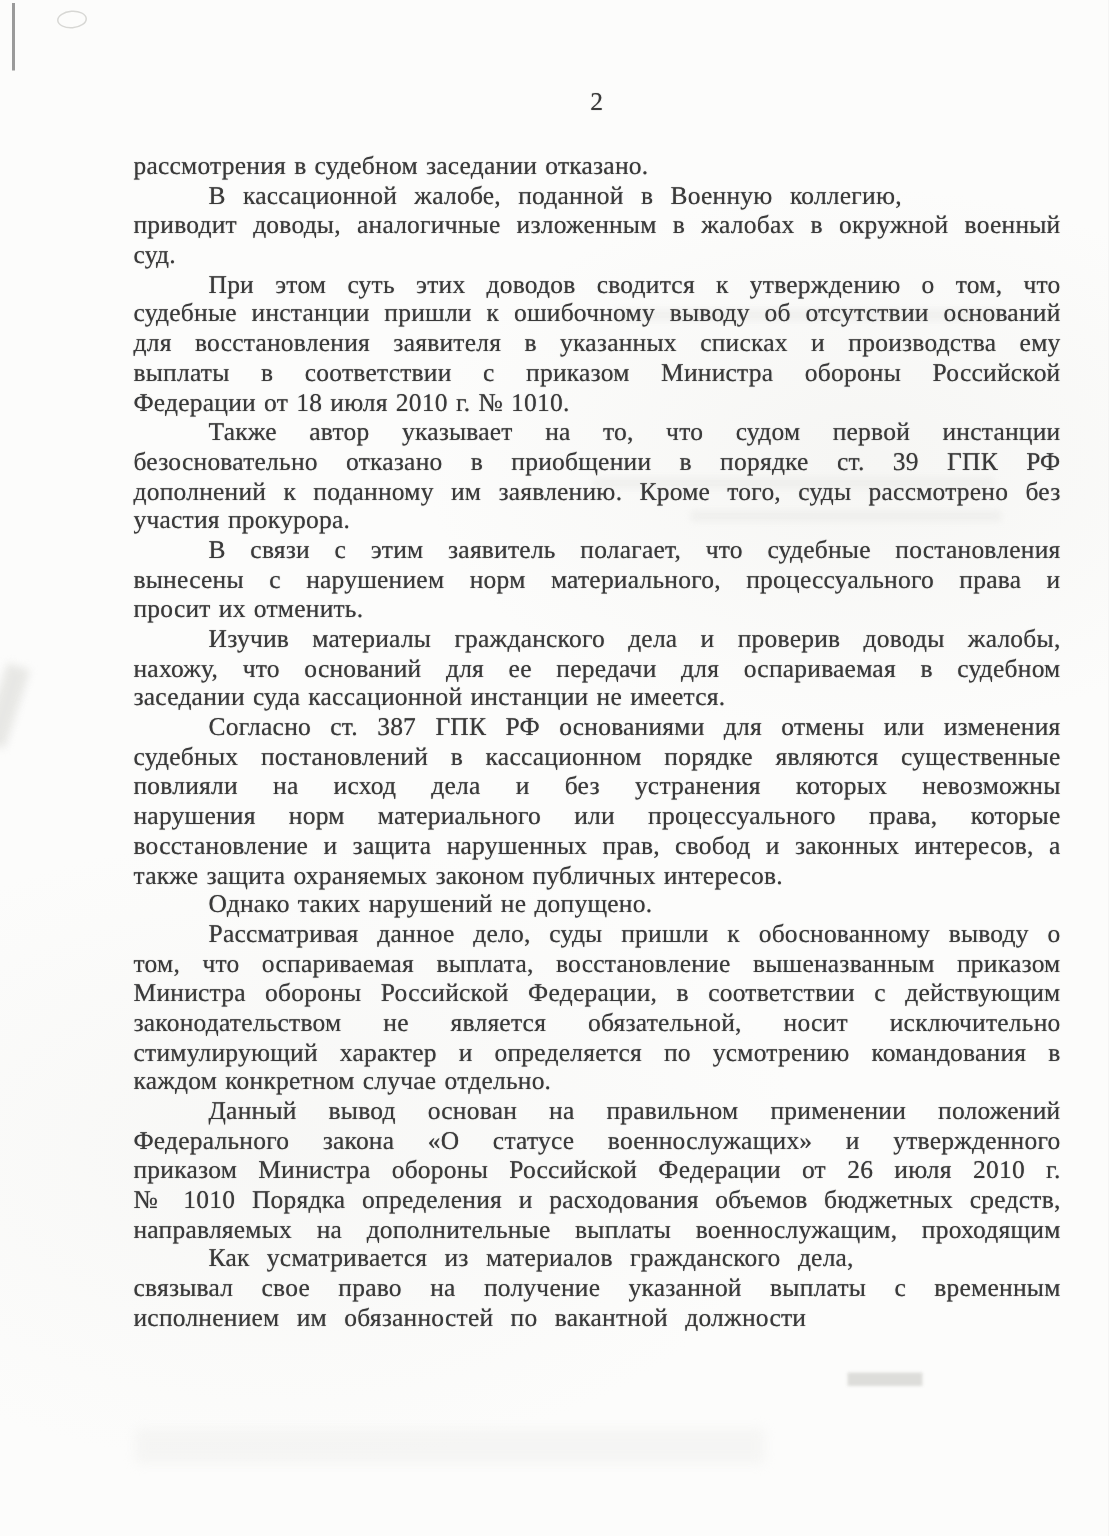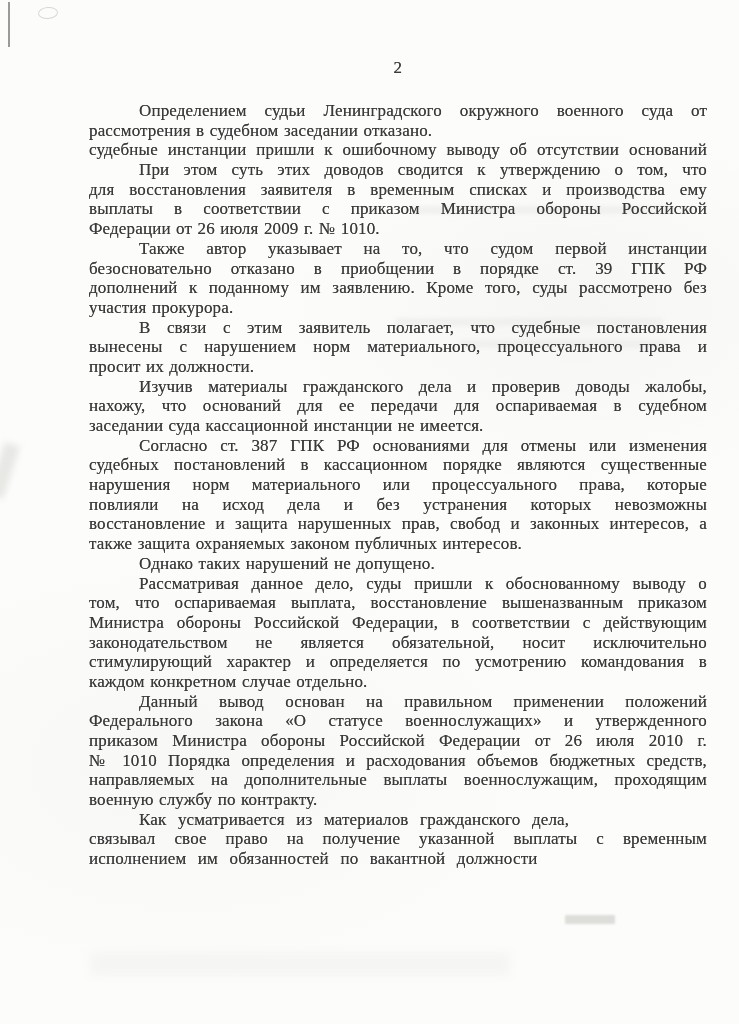--- a/index.html
+++ b/index.html
@@ -86,72 +86,75 @@
   <div class="artifact ghost g1"></div>
   <div class="artifact ghost g2"></div>
   <div class="artifact ghost g3"></div>
   <div class="artifact ghost g4"></div>
   <div class="artifact a-redact-trace"></div>
 
   <div class="pagenum">2</div>
 
   <div class="doc-body">
       <div class="para">
-        <div class="line justify ind-para">Определением судьи Ленинградского окружного военного суда от</div>
         <div class="line plain">рассмотрения в судебном заседании отказано.</div>
       </div>
       <div class="para">
+        <div class="line wide ind-para">В кассационной жалобе, поданной в Военную коллегию,</div>
+        <div class="line justify">приводит доводы, аналогичные изложенным в жалобах в окружной военный</div>
+        <div class="line plain">суд.</div>
+      </div>
+      <div class="para">
+        <div class="line justify ind-para">При этом суть этих доводов сводится к утверждению о том, что</div>
         <div class="line justify">судебные инстанции пришли к ошибочному выводу об отсутствии оснований</div>
-        <div class="line justify ind-para">При этом суть этих доводов сводится к утверждению о том, что</div>
-        <div class="line justify">для восстановления заявителя в временным списках и производства ему</div>
+        <div class="line justify">для восстановления заявителя в указанных списках и производства ему</div>
         <div class="line justify">выплаты в соответствии с приказом Министра обороны Российской</div>
-        <div class="line plain">Федерации от 26 июля 2009 г. № 1010.</div>
+        <div class="line plain">Федерации от 18 июля 2010 г. № 1010.</div>
       </div>
       <div class="para">
         <div class="line justify ind-para">Также автор указывает на то, что судом первой инстанции</div>
         <div class="line justify">безосновательно отказано в приобщении в порядке ст. 39 ГПК РФ</div>
         <div class="line justify">дополнений к поданному им заявлению. Кроме того, суды рассмотрено без</div>
         <div class="line plain">участия прокурора.</div>
       </div>
       <div class="para">
         <div class="line justify ind-para">В связи с этим заявитель полагает, что судебные постановления</div>
         <div class="line justify">вынесены с нарушением норм материального, процессуального права и</div>
-        <div class="line plain">просит их должности.</div>
+        <div class="line plain">просит их отменить.</div>
       </div>
       <div class="para">
         <div class="line justify ind-para">Изучив материалы гражданского дела и проверив доводы жалобы,</div>
         <div class="line justify">нахожу, что оснований для ее передачи для оспариваемая в судебном</div>
         <div class="line plain">заседании суда кассационной инстанции не имеется.</div>
       </div>
       <div class="para">
         <div class="line justify ind-para">Согласно ст. 387 ГПК РФ основаниями для отмены или изменения</div>
         <div class="line justify">судебных постановлений в кассационном порядке являются существенные</div>
+        <div class="line justify">повлияли на исход дела и без устранения которых невозможны</div>
         <div class="line justify">нарушения норм материального или процессуального права, которые</div>
-        <div class="line justify">повлияли на исход дела и без устранения которых невозможны</div>
         <div class="line justify">восстановление и защита нарушенных прав, свобод и законных интересов, а</div>
         <div class="line plain">также защита охраняемых законом публичных интересов.</div>
       </div>
       <div class="para">
         <div class="line plain ind-para">Однако таких нарушений не допущено.</div>
       </div>
       <div class="para">
         <div class="line justify ind-para">Рассматривая данное дело, суды пришли к обоснованному выводу о</div>
         <div class="line justify">том, что оспариваемая выплата, восстановление вышеназванным приказом</div>
         <div class="line justify">Министра обороны Российской Федерации, в соответствии с действующим</div>
         <div class="line justify">законодательством не является обязательной, носит исключительно</div>
         <div class="line justify">стимулирующий характер и определяется по усмотрению командования в</div>
         <div class="line plain">каждом конкретном случае отдельно.</div>
       </div>
       <div class="para">
         <div class="line justify ind-para">Данный вывод основан на правильном применении положений</div>
         <div class="line justify">Федерального закона «О статусе военнослужащих» и утвержденного</div>
         <div class="line justify">приказом Министра обороны Российской Федерации от 26 июля 2010 г.</div>
         <div class="line justify">№ 1010 Порядка определения и расходования объемов бюджетных средств,</div>
         <div class="line justify">направляемых на дополнительные выплаты военнослужащим, проходящим</div>
-        <div class="line plain">военную службу по контракту.</div>
       </div>
       <div class="para">
         <div class="line wide ind-para">Как усматривается из материалов гражданского дела,</div>
         <div class="line justify">связывал свое право на получение указанной выплаты с временным</div>
         <div class="line wide">исполнением им обязанностей по вакантной должности</div>
       </div>
     </div>
 
 </div>
 

